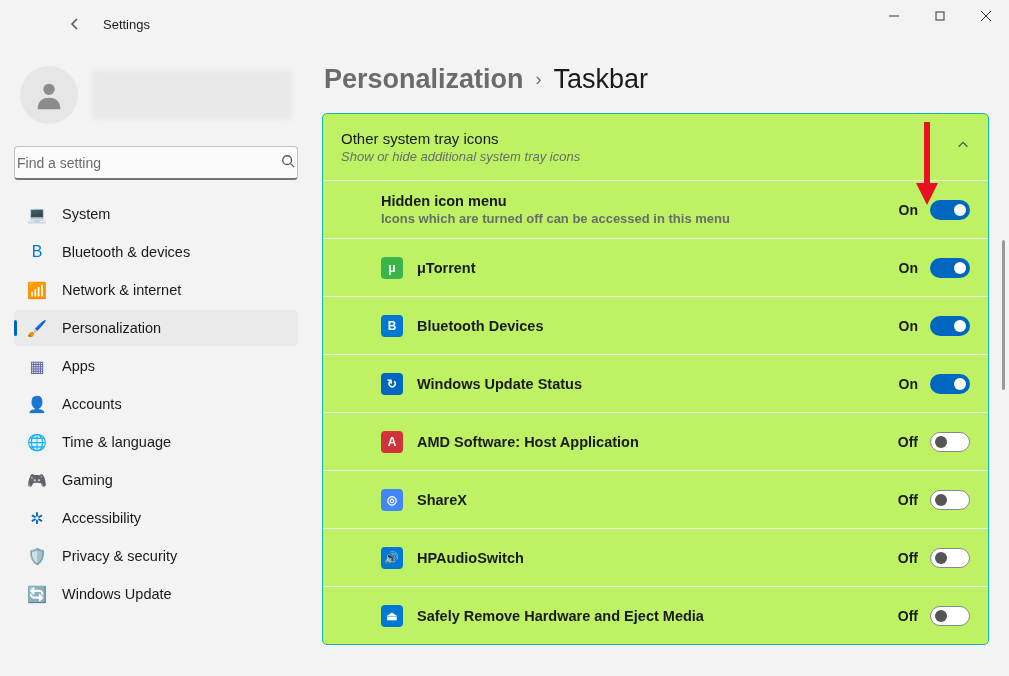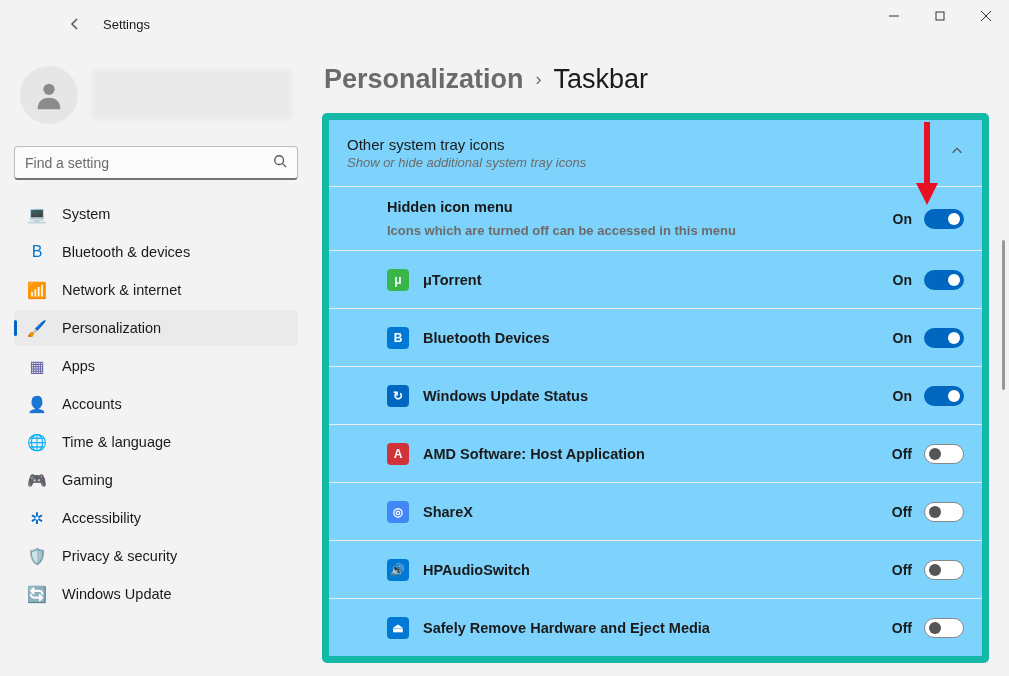--- a/index.html
+++ b/index.html
@@ -12,50 +12,50 @@
 .win-btn { width: 46px; height: 32px; display: flex; align-items: center; justify-content: center; cursor: pointer; color: #333; }
 .win-btn svg { width: 10px; height: 10px; }
 
 .layout { display: flex; height: calc(100% - 48px); }
 .sidebar { width: 312px; padding: 8px 14px; }
 .user-area { display: flex; align-items: center; gap: 14px; padding: 10px 6px 18px; }
 .avatar { width: 58px; height: 58px; border-radius: 50%; background: #e6e6e6; display: flex; align-items: center; justify-content: center; }
 .avatar svg { width: 34px; height: 34px; fill: #8b8b8b; }
 .user-text { flex: 1; height: 50px; background: #e9e9e9; border-radius: 4px; filter: blur(2px); }
 
-.search-box { display: flex; align-items: center; border: 1px solid #bfbfbf; border-bottom: 2px solid #737373; border-radius: 4px; background: #fbfbfb; padding: 0 10px; height: 34px; margin: 4px 0 16px; }
+.search-box { display: flex; align-items: center; border: 1px solid #bfbfbf; border-bottom: 2px solid #737373; border-radius: 4px; background: #fbfbfb; padding: 0 2px; height: 34px; margin: 4px 0 16px; }
 .search-input { flex: 1; border: none; outline: none; background: transparent; font-size: 14px; color: #555; }
 .search-input::placeholder { color: #6c6c6c; }
 .search-icon { color: #555; }
 
 .nav { display: flex; flex-direction: column; gap: 2px; }
 .nav-item { display: flex; align-items: center; gap: 16px; padding: 9px 14px; border-radius: 4px; cursor: pointer; font-size: 14.5px; color: #1a1a1a; position: relative; }
 .nav-item.active { background: #eaeaea; }
 .nav-item.active::before { content: ""; position: absolute; left: 0; top: 10px; bottom: 10px; width: 3px; background: #0067c0; border-radius: 2px; }
 .nav-icon { width: 18px; height: 18px; display: flex; align-items: center; justify-content: center; font-size: 16px; }
 
 .main { flex: 1; padding: 16px 20px 0 10px; overflow-y: auto; }
 .breadcrumb { display: flex; align-items: center; gap: 12px; margin-bottom: 18px; padding-left: 2px; }
 .bc-parent { font-size: 27px; font-weight: 600; color: #6b6b6b; cursor: pointer; }
 .bc-sep { font-size: 18px; color: #6b6b6b; }
 .bc-current { font-size: 27px; font-weight: 400; color: #1a1a1a; }
 
-.card { background: #7dd3fc; border: 7px solid #14b8a6; border-radius: 5px; overflow: hidden; }
+.card { background: #bef264; border: 1px solid #14b8a6; border-radius: 5px; overflow: hidden; }
 .card-header { display: flex; align-items: center; padding: 16px 18px; cursor: pointer; }
 .card-header-text { flex: 1; }
 .card-title { font-size: 15px; color: #1a1a1a; font-weight: 400; }
 .card-sub { font-size: 13px; color: #6b6b6b; margin-top: 2px; font-style: italic; }
 .chevron { color: #555; }
 
 .row { display: flex; align-items: center; padding: 12px 18px 12px 58px; border-top: 1px solid #ececec; min-height: 58px; font-weight: bold; }
 .row.first { padding-left: 58px; }
 .row-icon { width: 22px; height: 22px; border-radius: 4px; margin-right: 14px; display: flex; align-items: center; justify-content: center; font-size: 12px; color: #fff; flex-shrink: 0; }
 .row-text { flex: 1; }
 .row-title { font-size: 14.5px; color: #1a1a1a; }
-.row-sub { font-size: 13px; color: #6b6b6b; margin-top: 8px; max-width: 400px; }
+.row-sub { font-size: 13px; color: #6b6b6b; margin-top: 2px; max-width: 400px; }
 .row-state { font-size: 14px; color: #1a1a1a; margin-right: 12px; }
 
 .toggle { width: 40px; height: 20px; border-radius: 10px; position: relative; cursor: pointer; }
 .toggle.on { background: #0067c0; }
 .toggle.off { background: #fff; border: 1px solid #888; }
 .toggle .knob { position: absolute; width: 12px; height: 12px; border-radius: 50%; top: 50%; transform: translateY(-50%); }
 .toggle.on .knob { right: 4px; background: #fff; }
 .toggle.off .knob { left: 4px; background: #555; }
 
 .arrow-annotation { position: absolute; left: 912px; top: 117px; pointer-events: none; }

